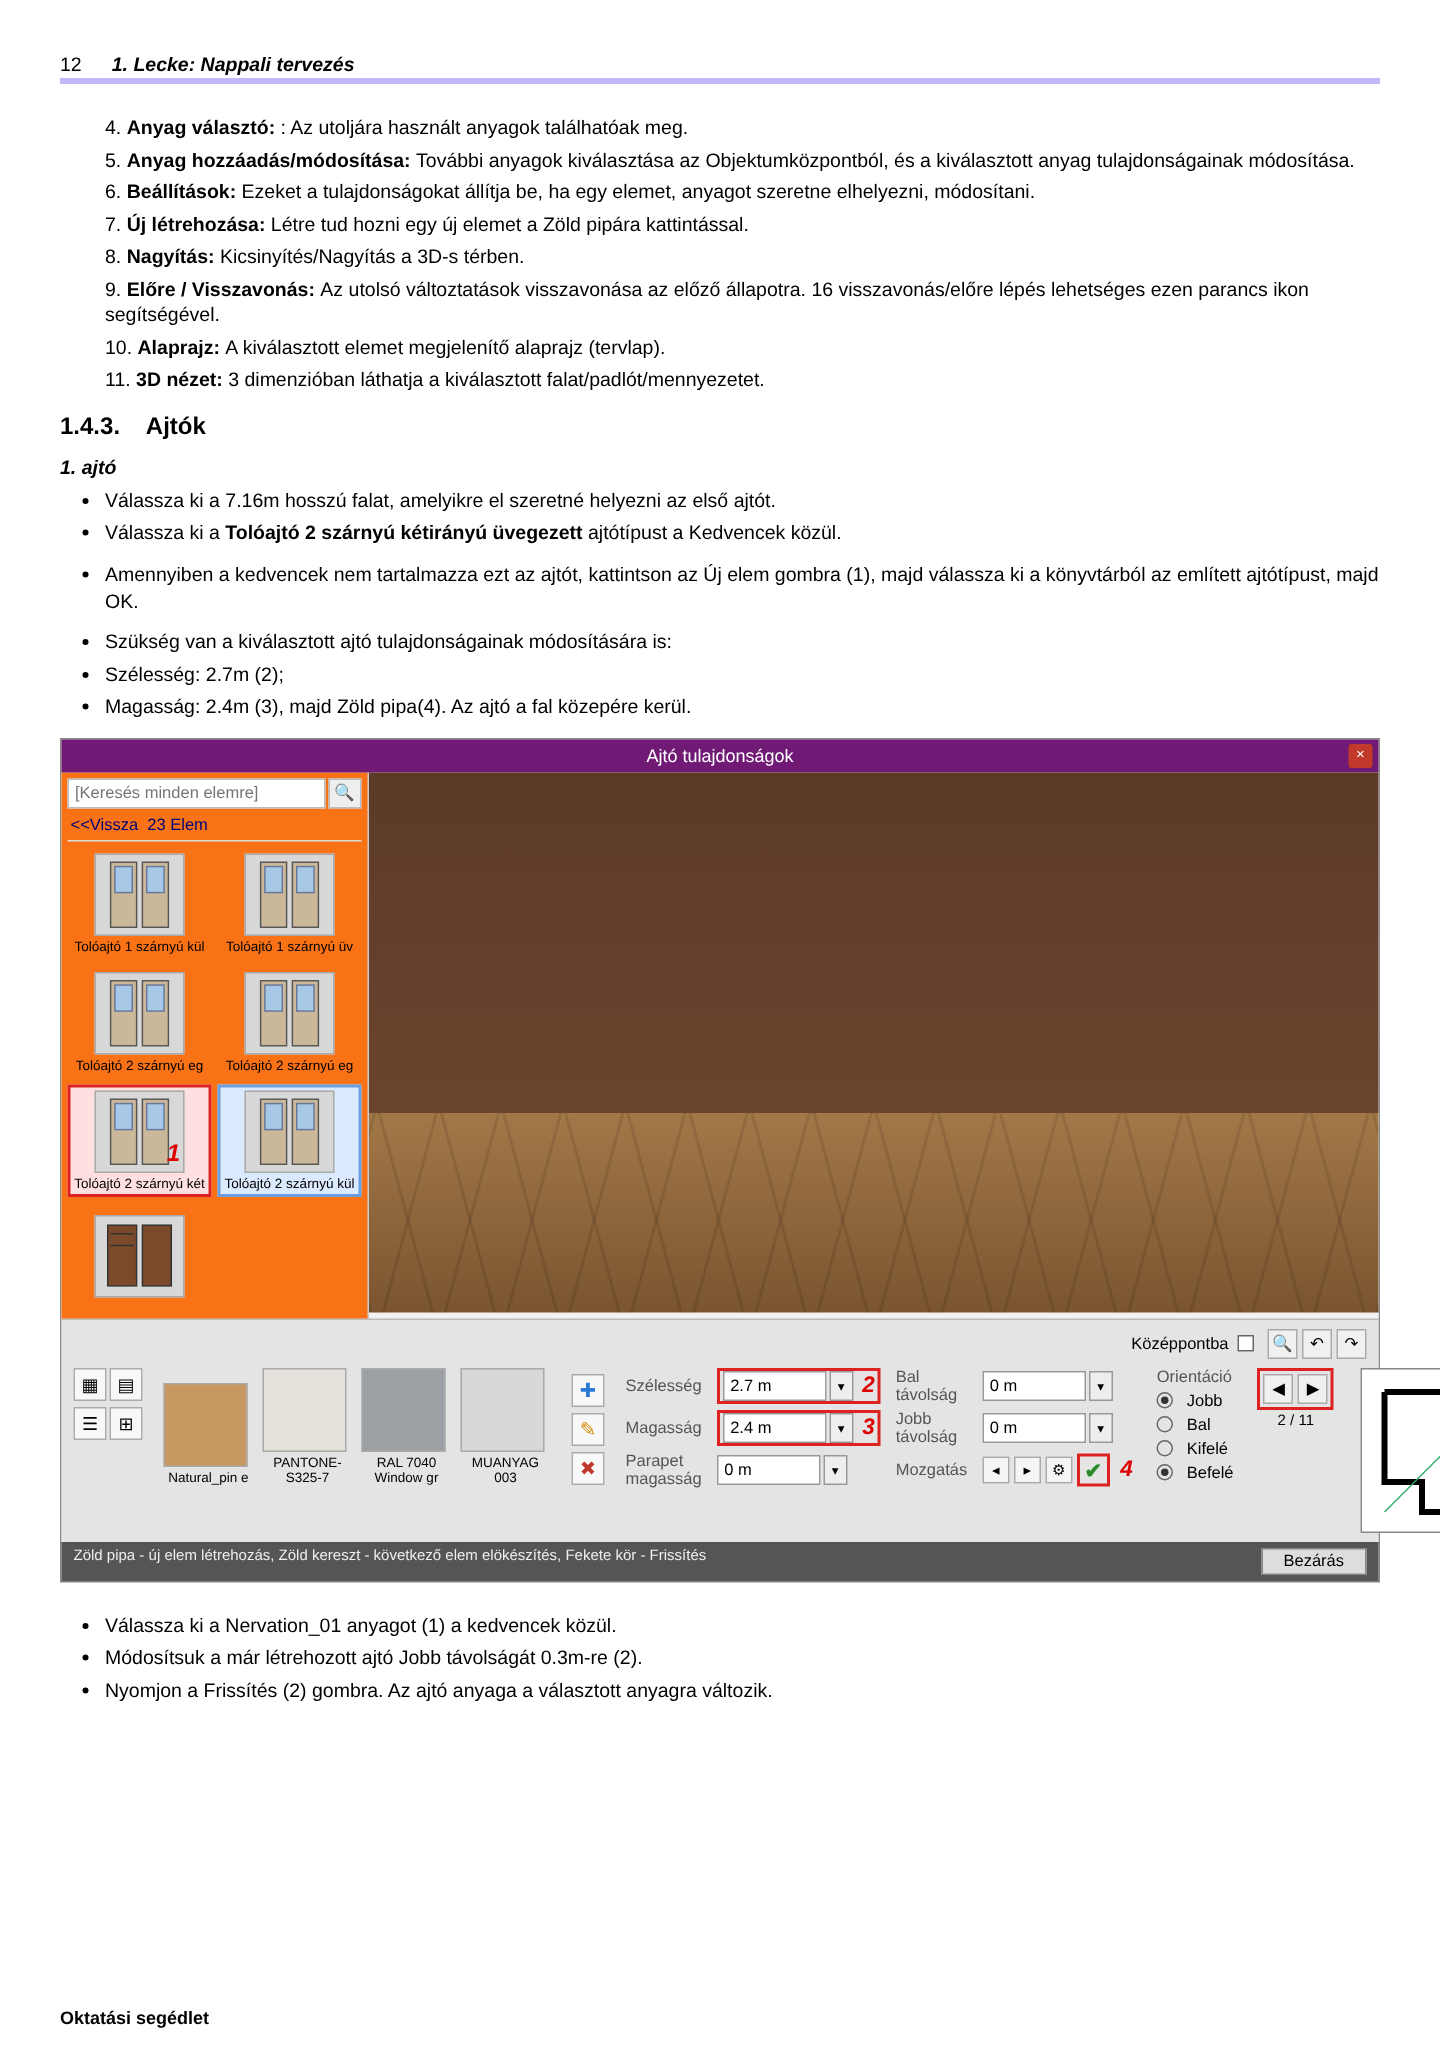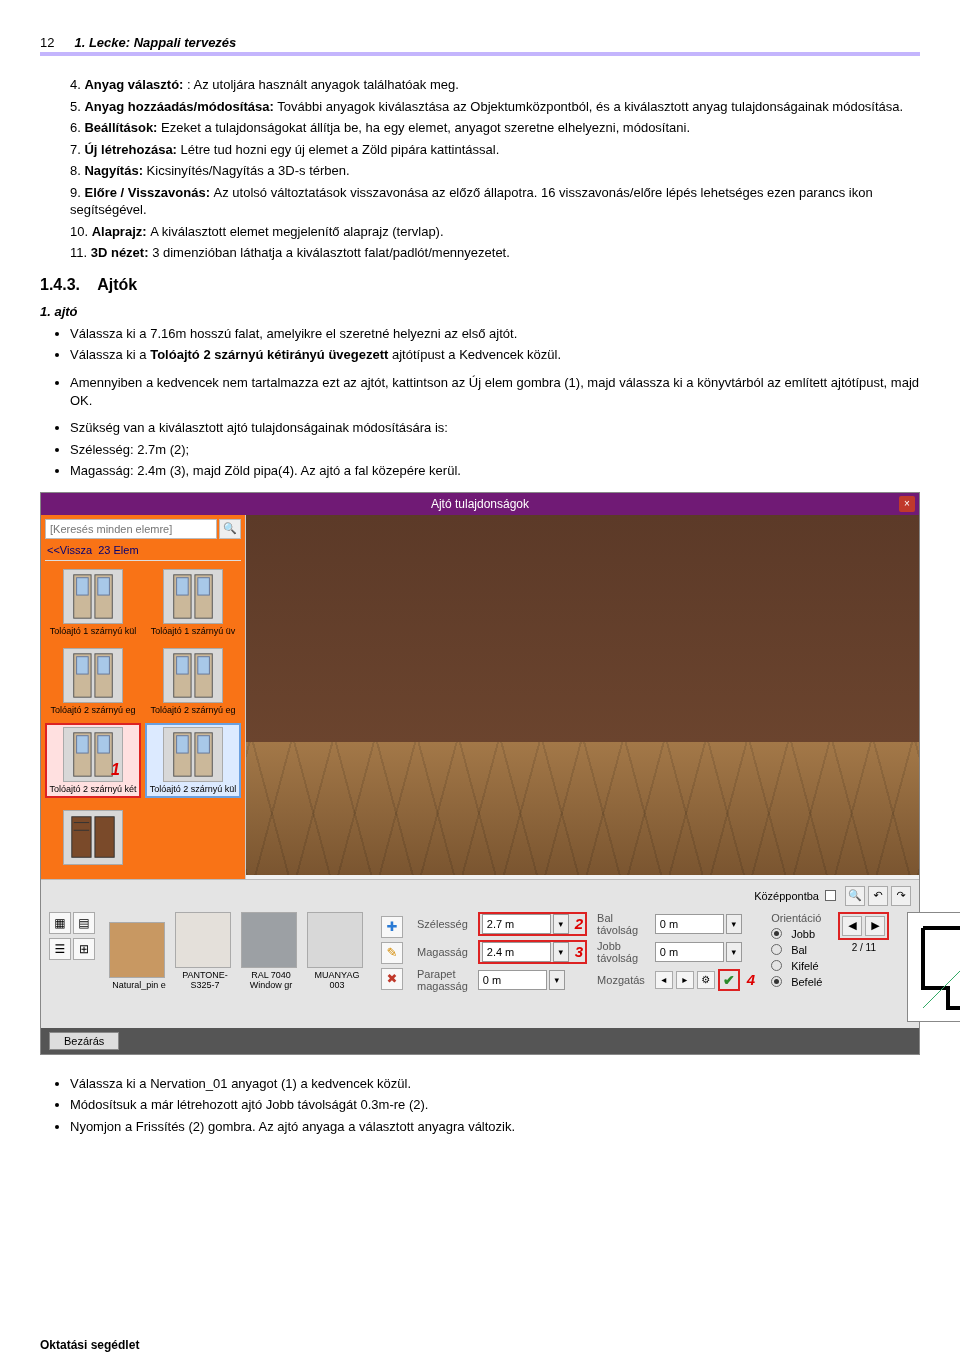--- a/index.html
+++ b/index.html
@@ -326,20 +326,21 @@
 
       <div class="minimap">
         <svg viewBox="0 0 130 110" width="130" height="110">
           <polyline points="15,15 110,15 110,50 95,50 95,95 40,95 40,75 15,75 15,15" fill="none" stroke="#000" stroke-width="4"></polyline>
           <line x1="15" y1="95" x2="95" y2="15" stroke="#3a6" stroke-width="1"></line>
         </svg>
       </div>
     </div>
   </div>
   <div class="footer-bar">
+    <span>Zöld pipa - új elem létrehozás, Zöld kereszt - következő elem elökészítés, Fekete kör - Frissítés</span>
     <button class="close-btn">Bezárás</button>
   </div>
 </div>
 
 <ul class="bullets" id="b4">
     <li>Válassza ki a Nervation_01 anyagot (1) a kedvencek közül.</li>
     <li>Módosítsuk a már létrehozott ajtó Jobb távolságát 0.3m-re (2).</li>
     <li>Nyomjon a Frissítés (2) gombra. Az ajtó anyaga a választott anyagra változik.</li>
   </ul>
 

